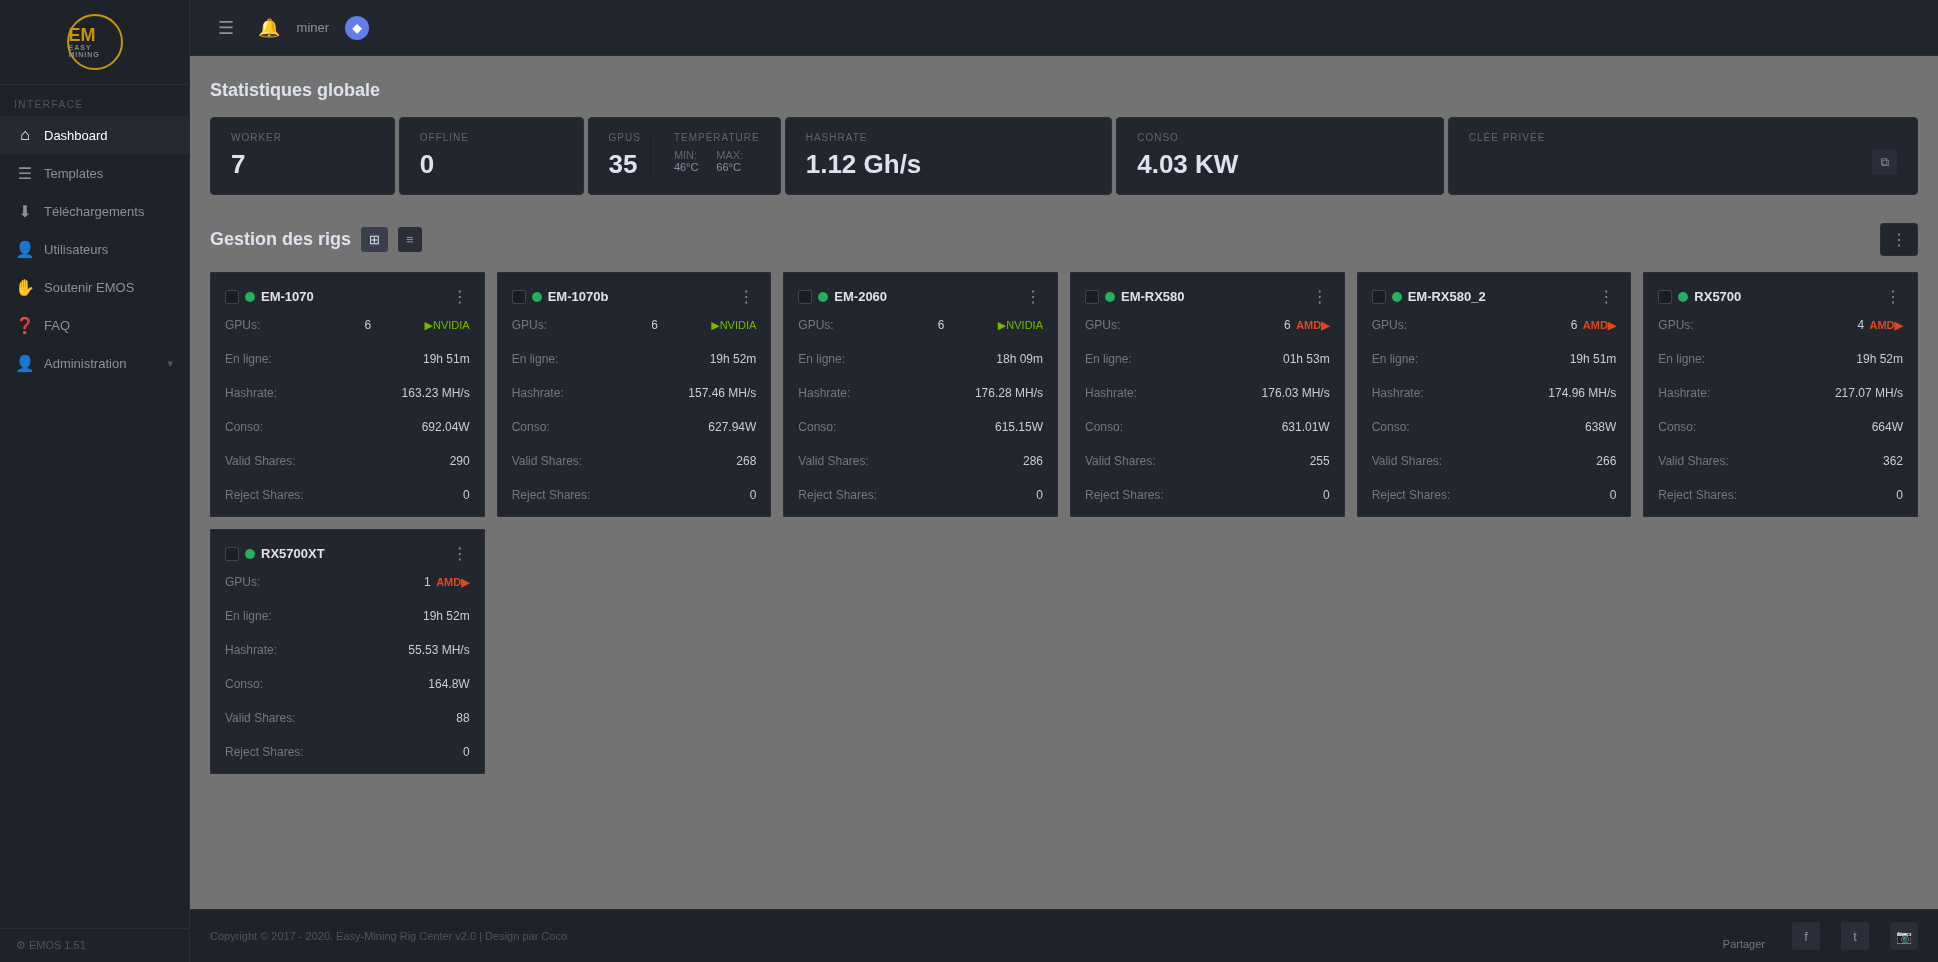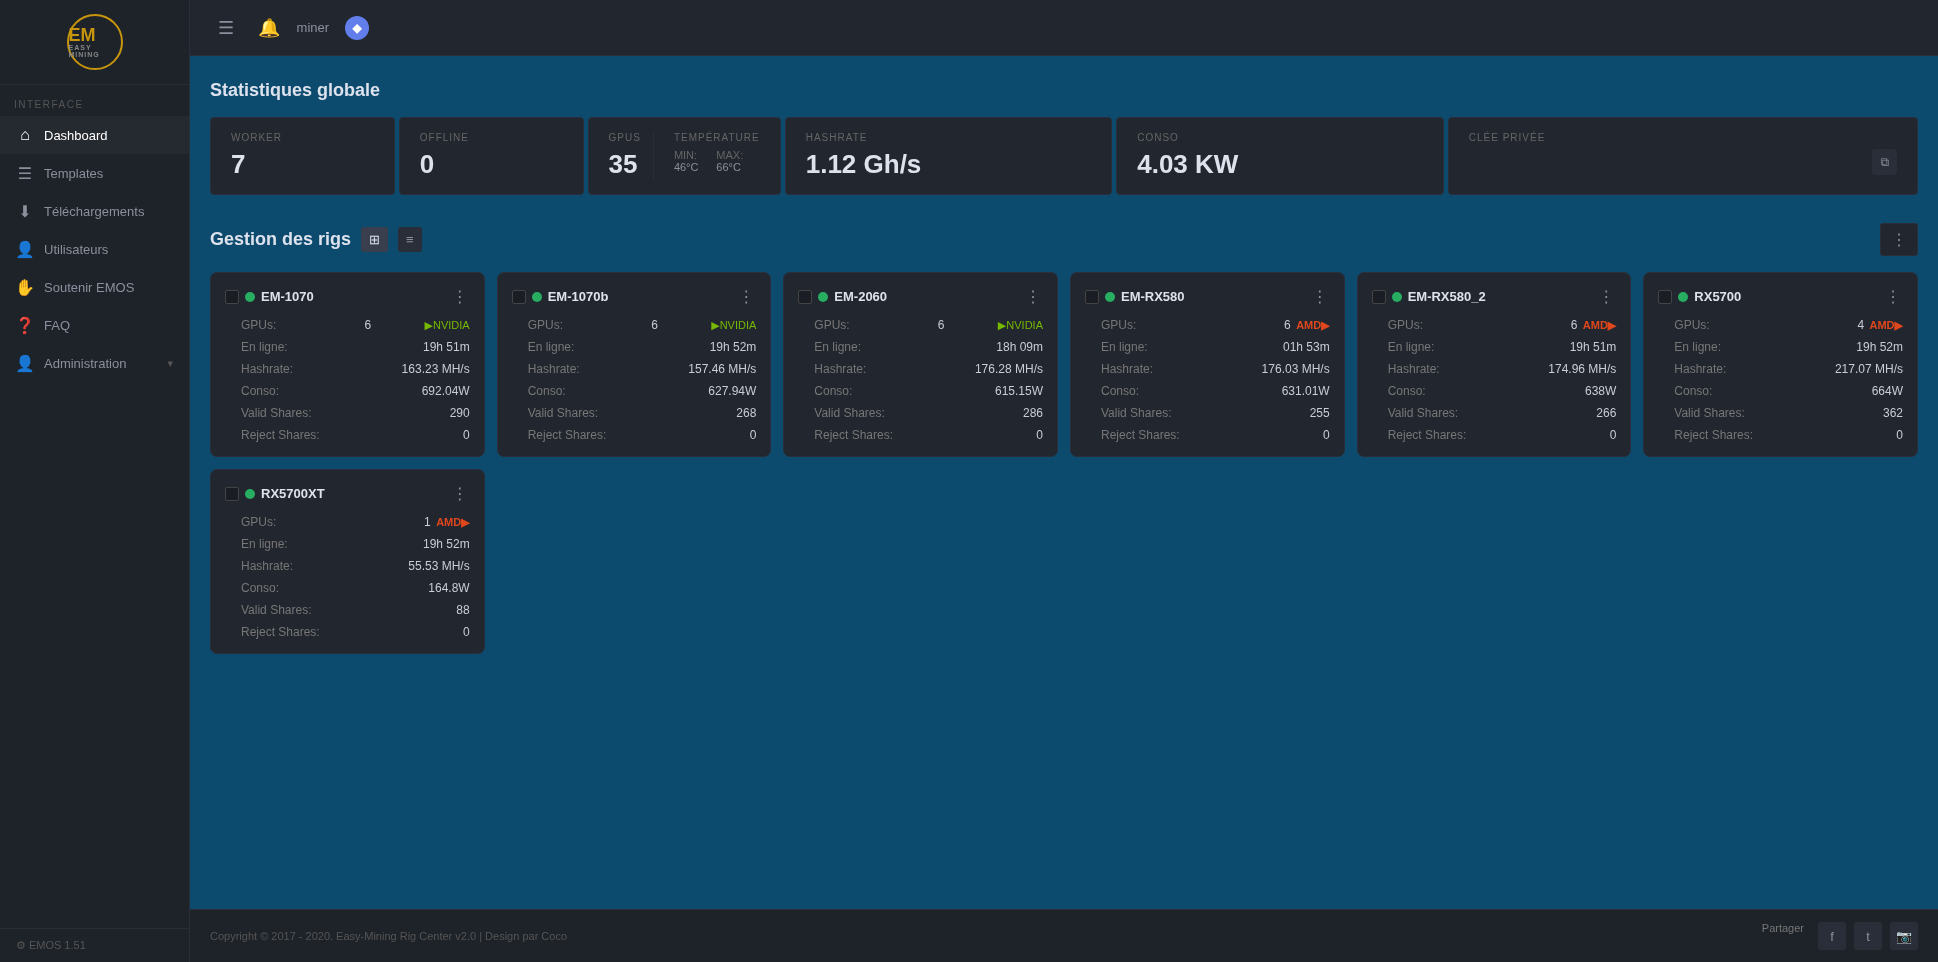--- a/index.html
+++ b/index.html
@@ -23,21 +23,21 @@
     .main { flex: 1; display: flex; flex-direction: column; overflow: hidden; }
     .topbar { background: #22262e; border-bottom: 1px solid #2a2e38; height: 56px; display: flex; align-items: center; padding: 0 20px; gap: 16px; }
     .topbar-menu-btn { background: none; border: none; color: #8a909c; font-size: 18px; cursor: pointer; padding: 6px 8px; }
     .topbar-title { font-size: 17px; font-weight: 600; color: #e0e4ec; letter-spacing: 1px; flex: 1; }
     .topbar-right { display: flex; align-items: center; gap: 16px; }
     .topbar-bell { color: #8a909c; font-size: 18px; cursor: pointer; }
     .topbar-user { color: #8a909c; font-size: 13px; cursor: pointer; }
     .topbar-eth { width: 24px; height: 24px; background: #627eea; border-radius: 50%; display: flex; align-items: center; justify-content: center; color: white; font-size: 12px; font-weight: bold; }
 
     
-    .content { flex: 1; overflow-y: auto; padding: 24px 20px; background: #0c4a6e; }
+    .content { flex: 1; overflow-y: auto; padding: 24px 20px; background: #737373; }
     .section-title { font-size: 18px; font-weight: 600; color: #dde2ec; margin-bottom: 16px; }
 
     
     .stats-bar { display: flex; gap: 4px; margin-bottom: 28px; }
     .stat-card { background: #22262e; border: 1px solid #2a2e38; border-radius: 4px; padding: 14px 20px; flex: 1; }
     .stat-label { font-size: 10px; color: #666; text-transform: uppercase; letter-spacing: 1px; margin-bottom: 6px; }
     .stat-value { font-size: 26px; font-weight: 600; color: #dde2ec; }
     .stat-card.wide { flex: 2; }
     .stat-card.extra-wide { flex: 3; }
     .stat-temp { display: flex; flex-direction: row; gap: 2px; }
@@ -46,39 +46,39 @@
     
     .rigs-header { display: flex; align-items: center; gap: 10px; margin-bottom: 16px; }
     .rigs-header-title { font-size: 18px; font-weight: 600; color: #dde2ec; }
     .view-btn { background: #2a2e38; border: none; color: #8a909c; padding: 5px 8px; cursor: pointer; border-radius: 3px; font-size: 13px; }
     .view-btn.active { background: #3a3f4e; color: #dde2ec; }
     .more-btn-global { margin-left: auto; background: #22262e; border: 1px solid #2a2e38; color: #8a909c; padding: 6px 10px; cursor: pointer; border-radius: 3px; font-size: 16px; }
 
     
     .rigs-grid { display: grid; grid-template-columns: repeat(6, 1fr); gap: 12px; }
 
-    .rig-card { background: #22262e; border: 1px solid #2a2e38; border-radius: 7px; padding: 14px; }
+    .rig-card { background: #22262e; border: 1px solid #2a2e38; border-radius: 1px; padding: 14px; }
     .rig-card-header { display: flex; align-items: center; gap: 6px; margin-bottom: 12px; }
     .rig-checkbox { width: 14px; height: 14px; background: #1a1d23; border: 1px solid #444; border-radius: 2px; flex-shrink: 0; }
     .rig-status-dot { width: 10px; height: 10px; border-radius: 50%; flex-shrink: 0; }
     .rig-status-dot.online { background: #27ae60; }
     .rig-name { flex: 1; font-size: 13px; font-weight: 600; color: #dde2ec; }
     .rig-menu-btn { background: none; border: none; color: #8a909c; cursor: pointer; font-size: 16px; padding: 0 2px; }
 
-    .rig-stats { display: flex; flex-direction: column; gap: 8px; margin-left: 16px; }
+    .rig-stats { display: flex; flex-direction: column; gap: 20px; }
     .rig-stat-row { display: flex; justify-content: space-between; font-size: 12px; }
     .rig-stat-key { color: #777; }
     .rig-stat-val { color: #c8cdd6; font-weight: 500; }
     .nvidia-badge { color: #76b900; font-weight: 400; font-size: 11px; padding-left: 48px; }
     .amd-badge { color: #e0471d; font-weight: 700; font-size: 11px; }
     .gpu-count { margin-right: 2px; }
 
     
     .footer { background: #1e2229; border-top: 1px solid #2a2e38; padding: 12px 20px; display: flex; align-items: center; justify-content: space-between; font-size: 11px; color: #555; }
-    .footer-social { display: flex; gap: 8px; align-items: flex-start; }
+    .footer-social { display: flex; gap: 21px; align-items: flex-end; }
     .social-btn { background: #2a2e38; border: none; color: #8a909c; width: 28px; height: 28px; border-radius: 3px; cursor: pointer; display: flex; align-items: center; justify-content: center; font-size: 13px; }
     .footer-share-label { color: #777; margin-right: 6px; }
   </style>
 </head>
 <body>
 
 <div class="sidebar">
   <div class="sidebar-logo">
     <div class="logo-circle">
       <div>

